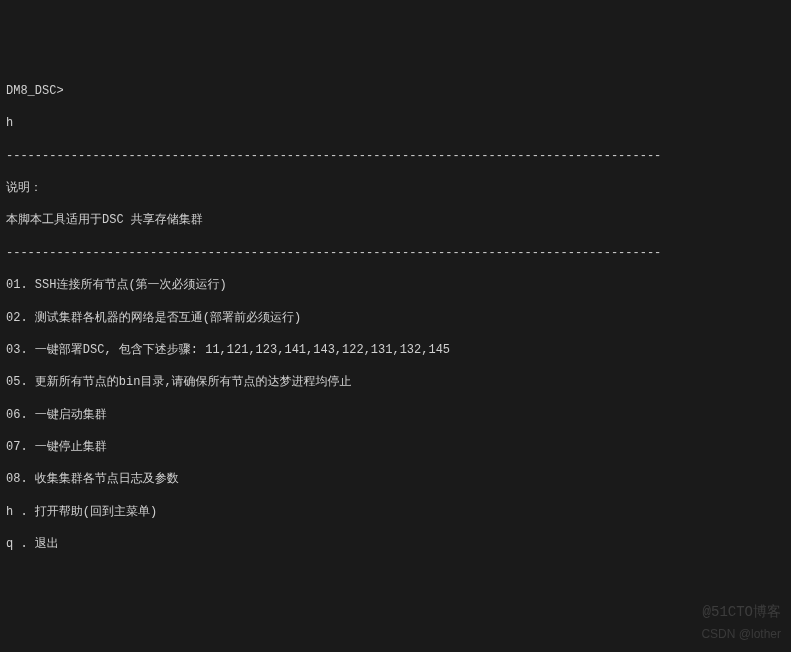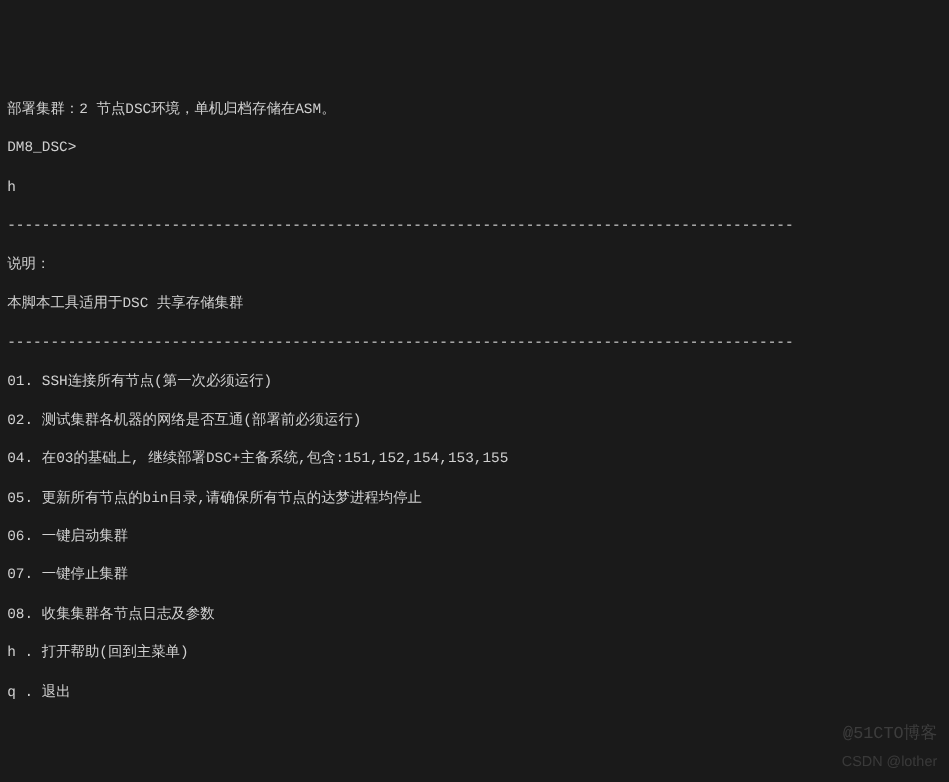--- a/index.html
+++ b/index.html
@@ -35,30 +35,29 @@
       font-family: Liberation Sans, sans-serif;
       white-space: nowrap;
     }
   </style>
 </head>
 <body>
 
 
 
 <div>
-<span class="line">部署集群：2 节点DSC环境，单机归档存储在ASM。</span>
 <span class="line">DM8_DSC&gt;</span>
 <span class="line">h</span>
 <span class="line">-------------------------------------------------------------------------------------------</span>
 <span class="line">说明：</span>
 <span class="line">本脚本工具适用于DSC 共享存储集群</span>
 <span class="line">-------------------------------------------------------------------------------------------</span>
 <span class="line">01. SSH连接所有节点(第一次必须运行)</span>
 <span class="line">02. 测试集群各机器的网络是否互通(部署前必须运行)</span>
-<span class="line">04. 在03的基础上, 继续部署DSC+主备系统,包含:151,152,154,153,155</span>
+<span class="line">03. 一键部署DSC, 包含下述步骤: 11,121,123,141,143,122,131,132,145</span>
 <span class="line">05. 更新所有节点的bin目录,请确保所有节点的达梦进程均停止</span>
 <span class="line">06. 一键启动集群</span>
 <span class="line">07. 一键停止集群</span>
 <span class="line">08. 收集集群各节点日志及参数</span>
 <span class="line">h . 打开帮助(回到主菜单)</span>
 <span class="line">q . 退出</span>
 
 
 
 

